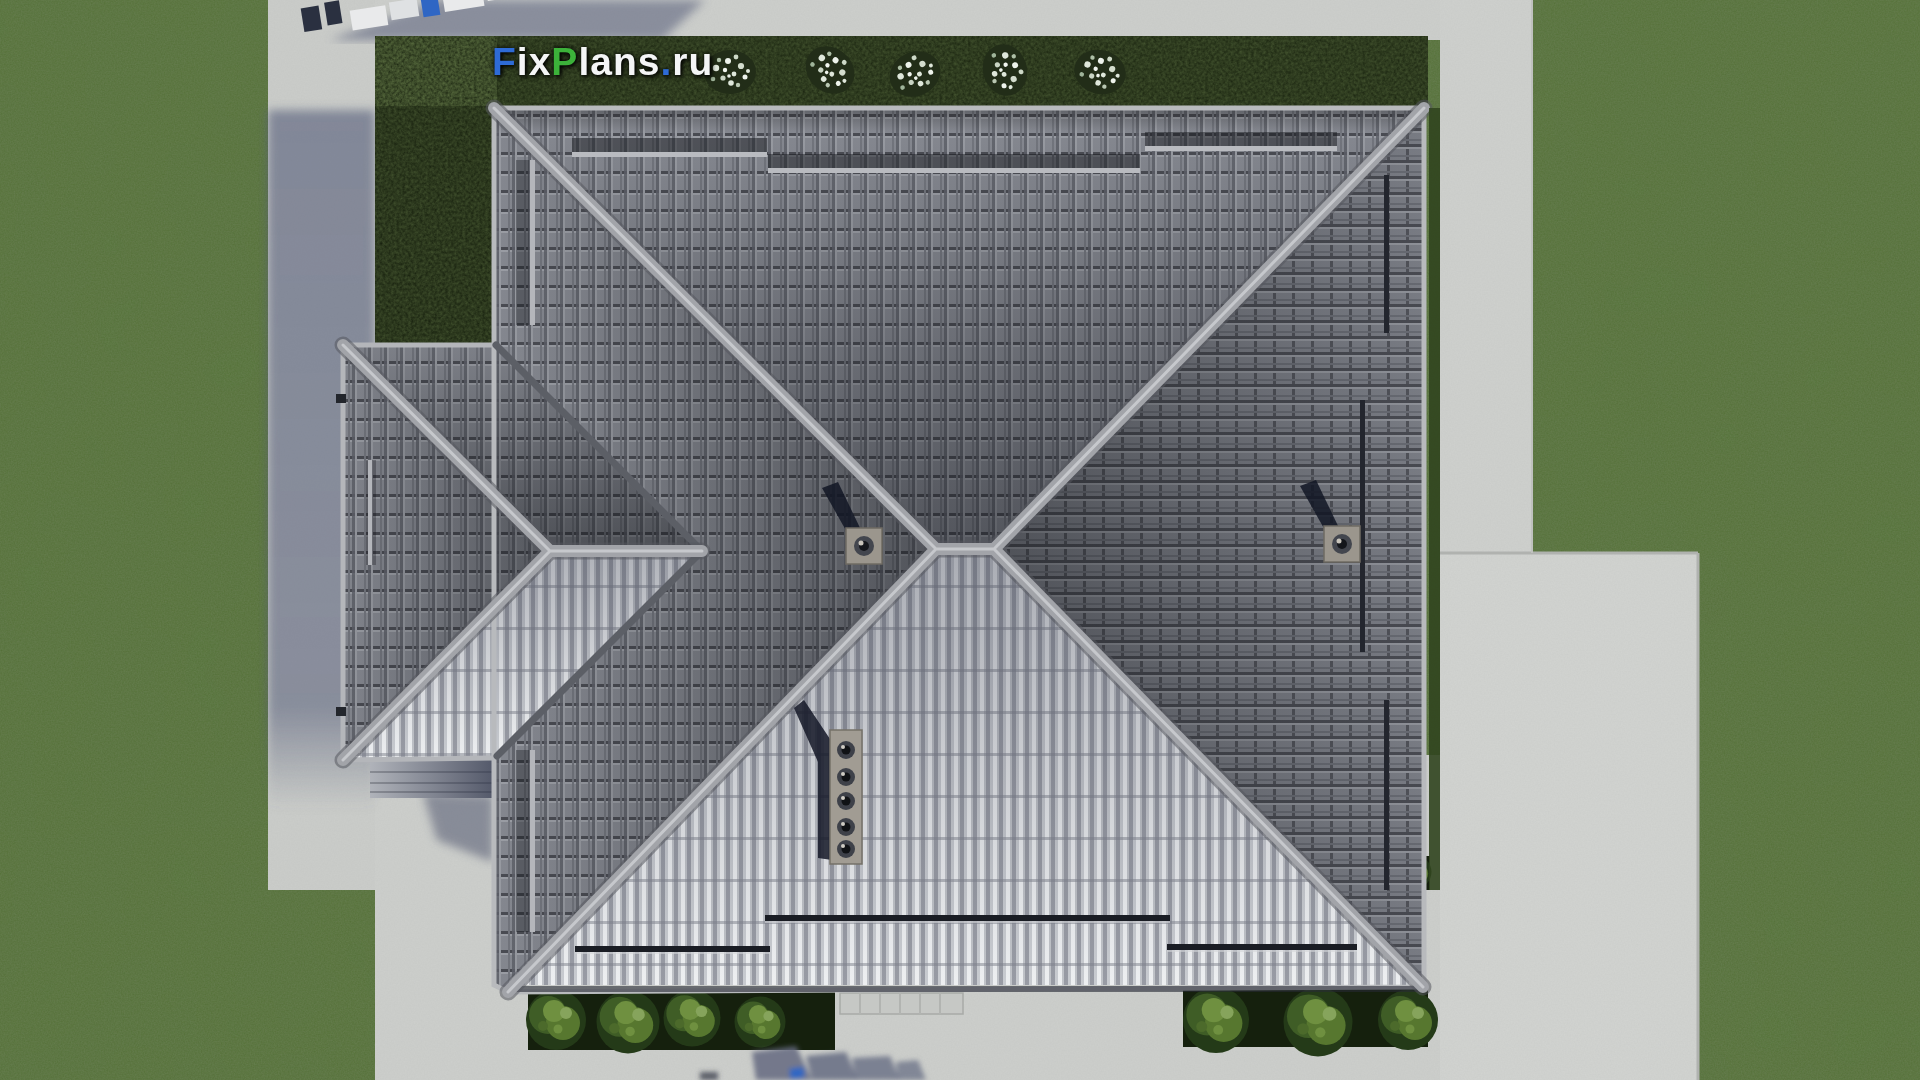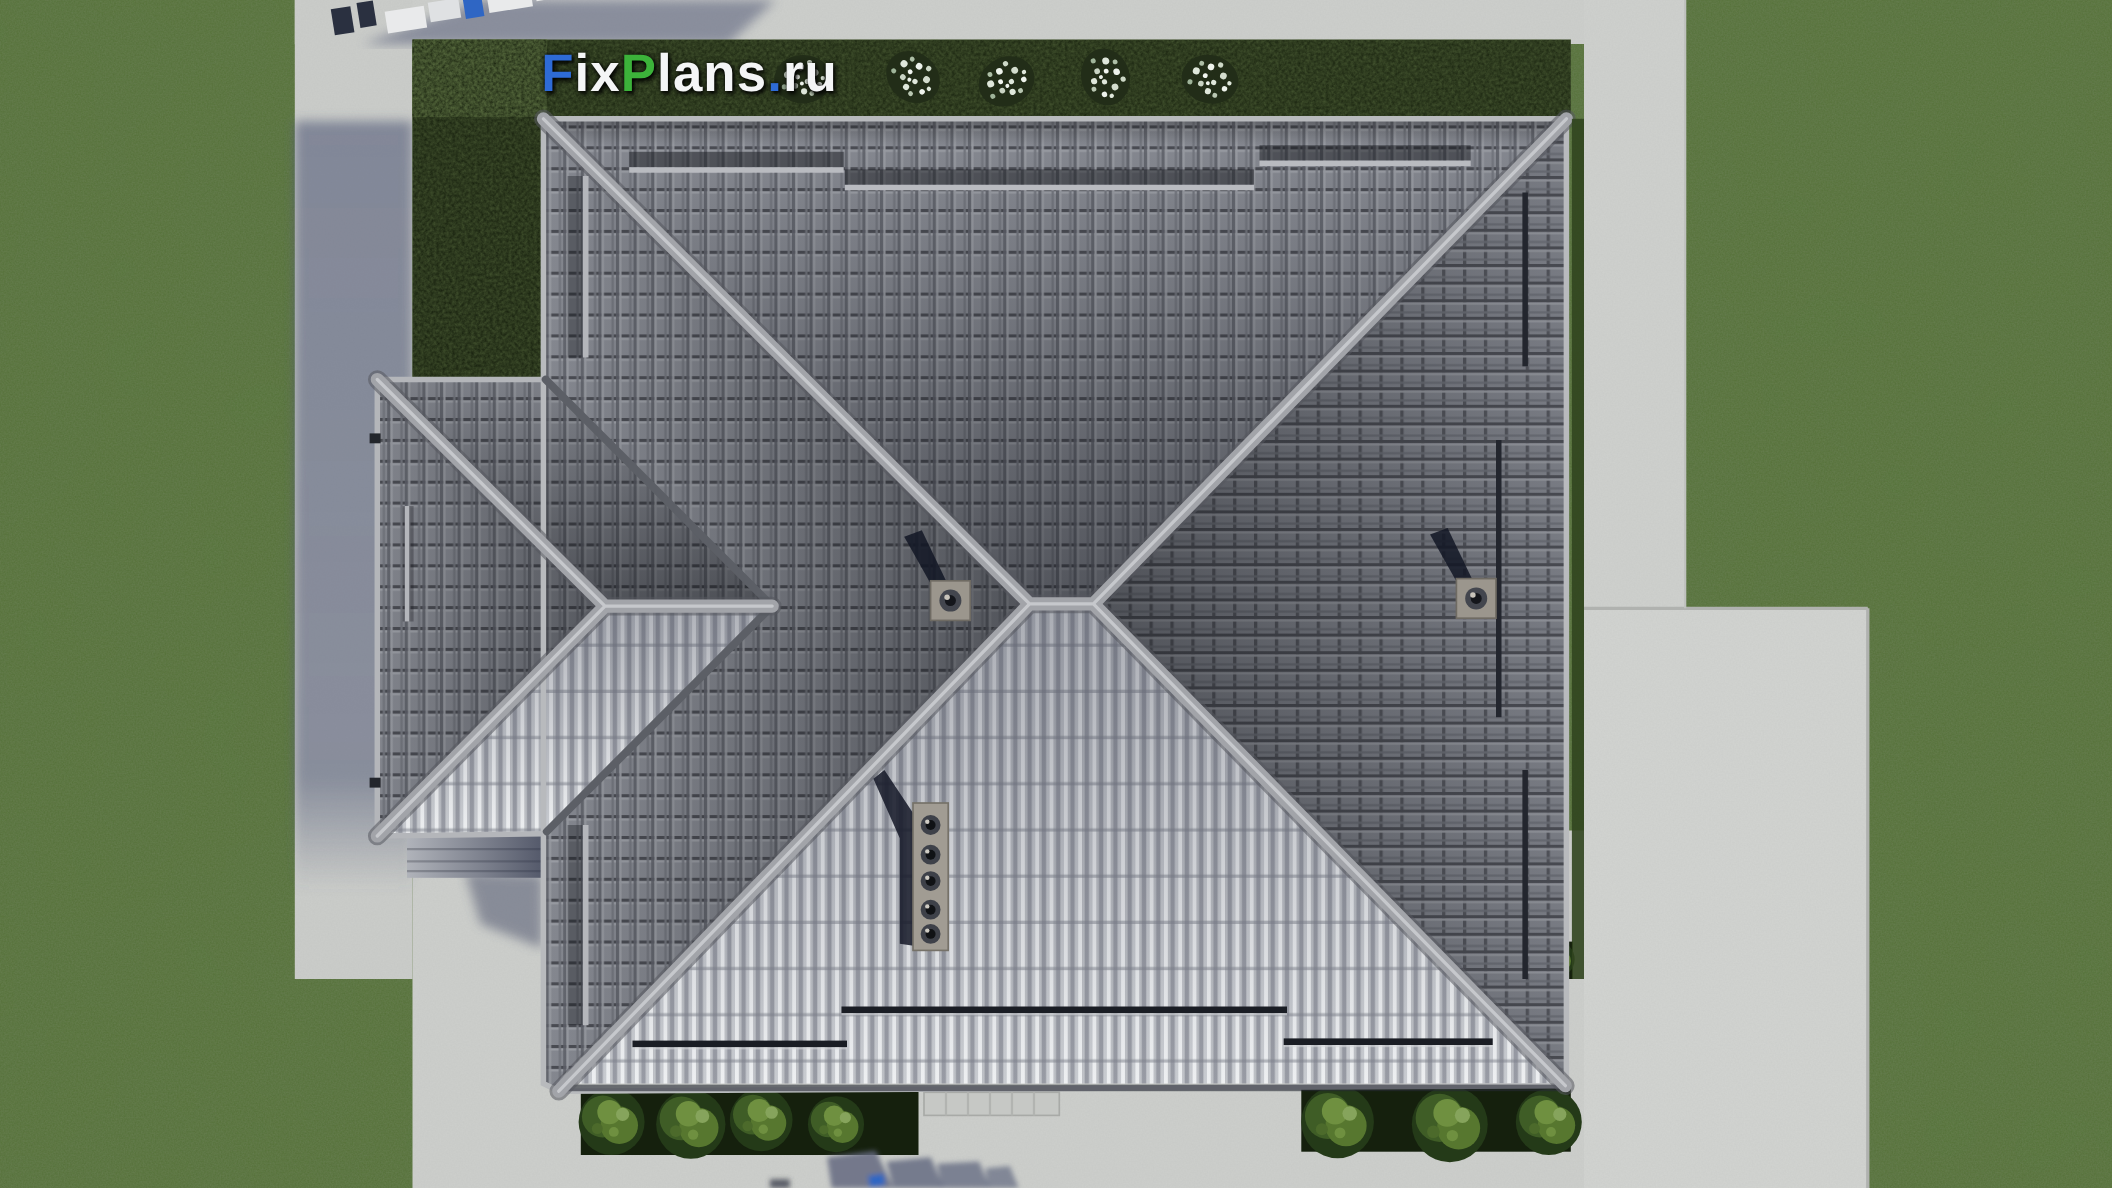--- a/index.html
+++ b/index.html
@@ -1,19 +1,19 @@
 <!DOCTYPE html>
 <html><head>
 <meta charset="utf-8">
 <style>
   html,body{margin:0;padding:0;background:#222;}
   .scene{position:relative;width:1920px;height:1080px;overflow:hidden;background:#56763a;
          font-family:"Liberation Sans", sans-serif;}
   .scene svg{position:absolute;left:0;top:0;}
-  .watermark{position:absolute;left:492px;top:40px;font-size:48px;font-weight:800;
+  .watermark{position:absolute;left:492px;top:40px;font-size:39px;font-weight:800;
              letter-spacing:1px;white-space:nowrap;
              text-shadow:0 0 5px rgba(0,0,0,.95), 2px 2px 4px rgba(0,0,0,.85);}
   .watermark span{display:inline-block;}
 </style>
 </head>
 <body>
 
 <div class="scene">
 <svg width="1920" height="1080" viewBox="0 0 1920 1080">
   <defs>

